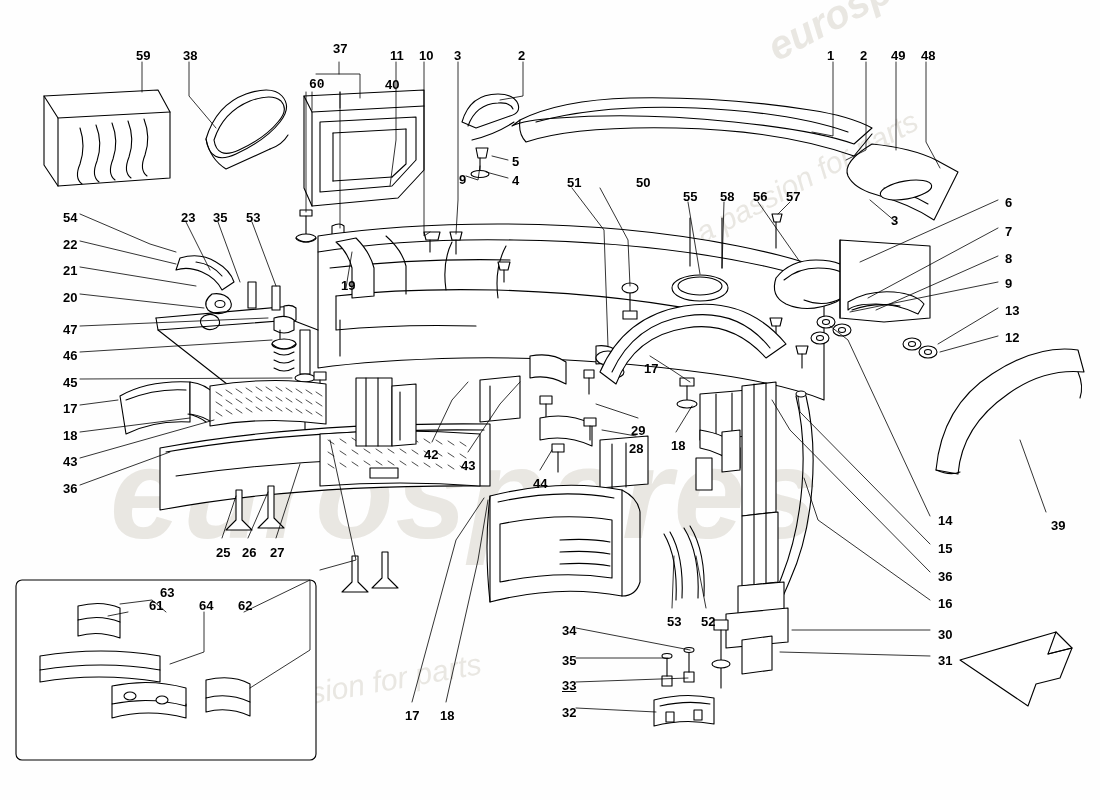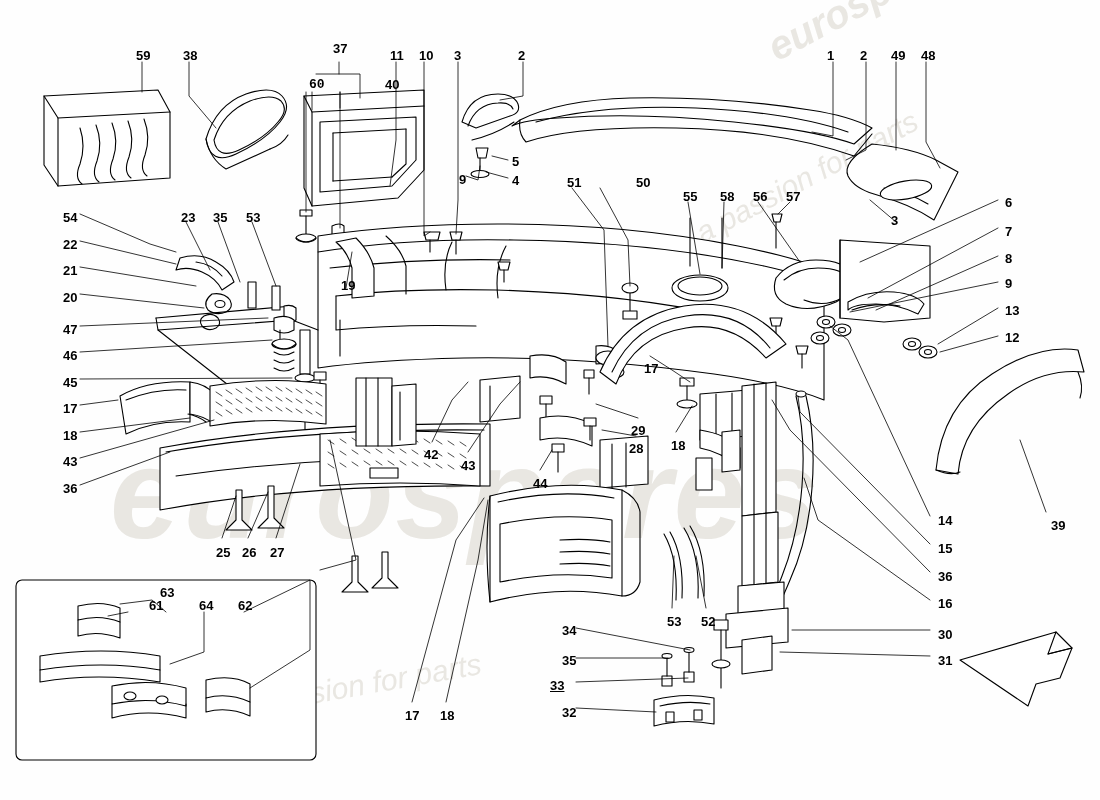--- a/index.html
+++ b/index.html
@@ -473,21 +473,21 @@
       <div class="callout" style="left: 938px; top: 570px;">36</div>
       <div class="callout" style="left: 938px; top: 597px;">16</div>
       <div class="callout" style="left: 1051px; top: 519px;">39</div>
       <div class="callout" style="left: 216px; top: 546px;">25</div>
       <div class="callout" style="left: 242px; top: 546px;">26</div>
       <div class="callout" style="left: 270px; top: 546px;">27</div>
       <div class="callout" style="left: 667px; top: 615px;">53</div>
       <div class="callout" style="left: 701px; top: 615px;">52</div>
       <div class="callout" style="left: 562px; top: 624px;">34</div>
       <div class="callout" style="left: 562px; top: 654px;">35</div>
-      <div class="callout" style="left: 550px; top: 679px; text-decoration: underline;">33</div>
+      <div class="callout" style="left: 562px; top: 679px; text-decoration: underline;">33</div>
       <div class="callout" style="left: 562px; top: 706px;">32</div>
       <div class="callout" style="left: 938px; top: 628px;">30</div>
       <div class="callout" style="left: 938px; top: 654px;">31</div>
       <div class="callout" style="left: 121px; top: 599px; padding-left: 28px;">61</div>
       <div class="callout" style="left: 160px; top: 586px;">63</div>
       <div class="callout" style="left: 199px; top: 599px;">64</div>
       <div class="callout" style="left: 238px; top: 599px;">62</div>
       <div class="callout" style="left: 405px; top: 709px;">17</div>
       <div class="callout" style="left: 440px; top: 709px;">18</div>
     </div>

